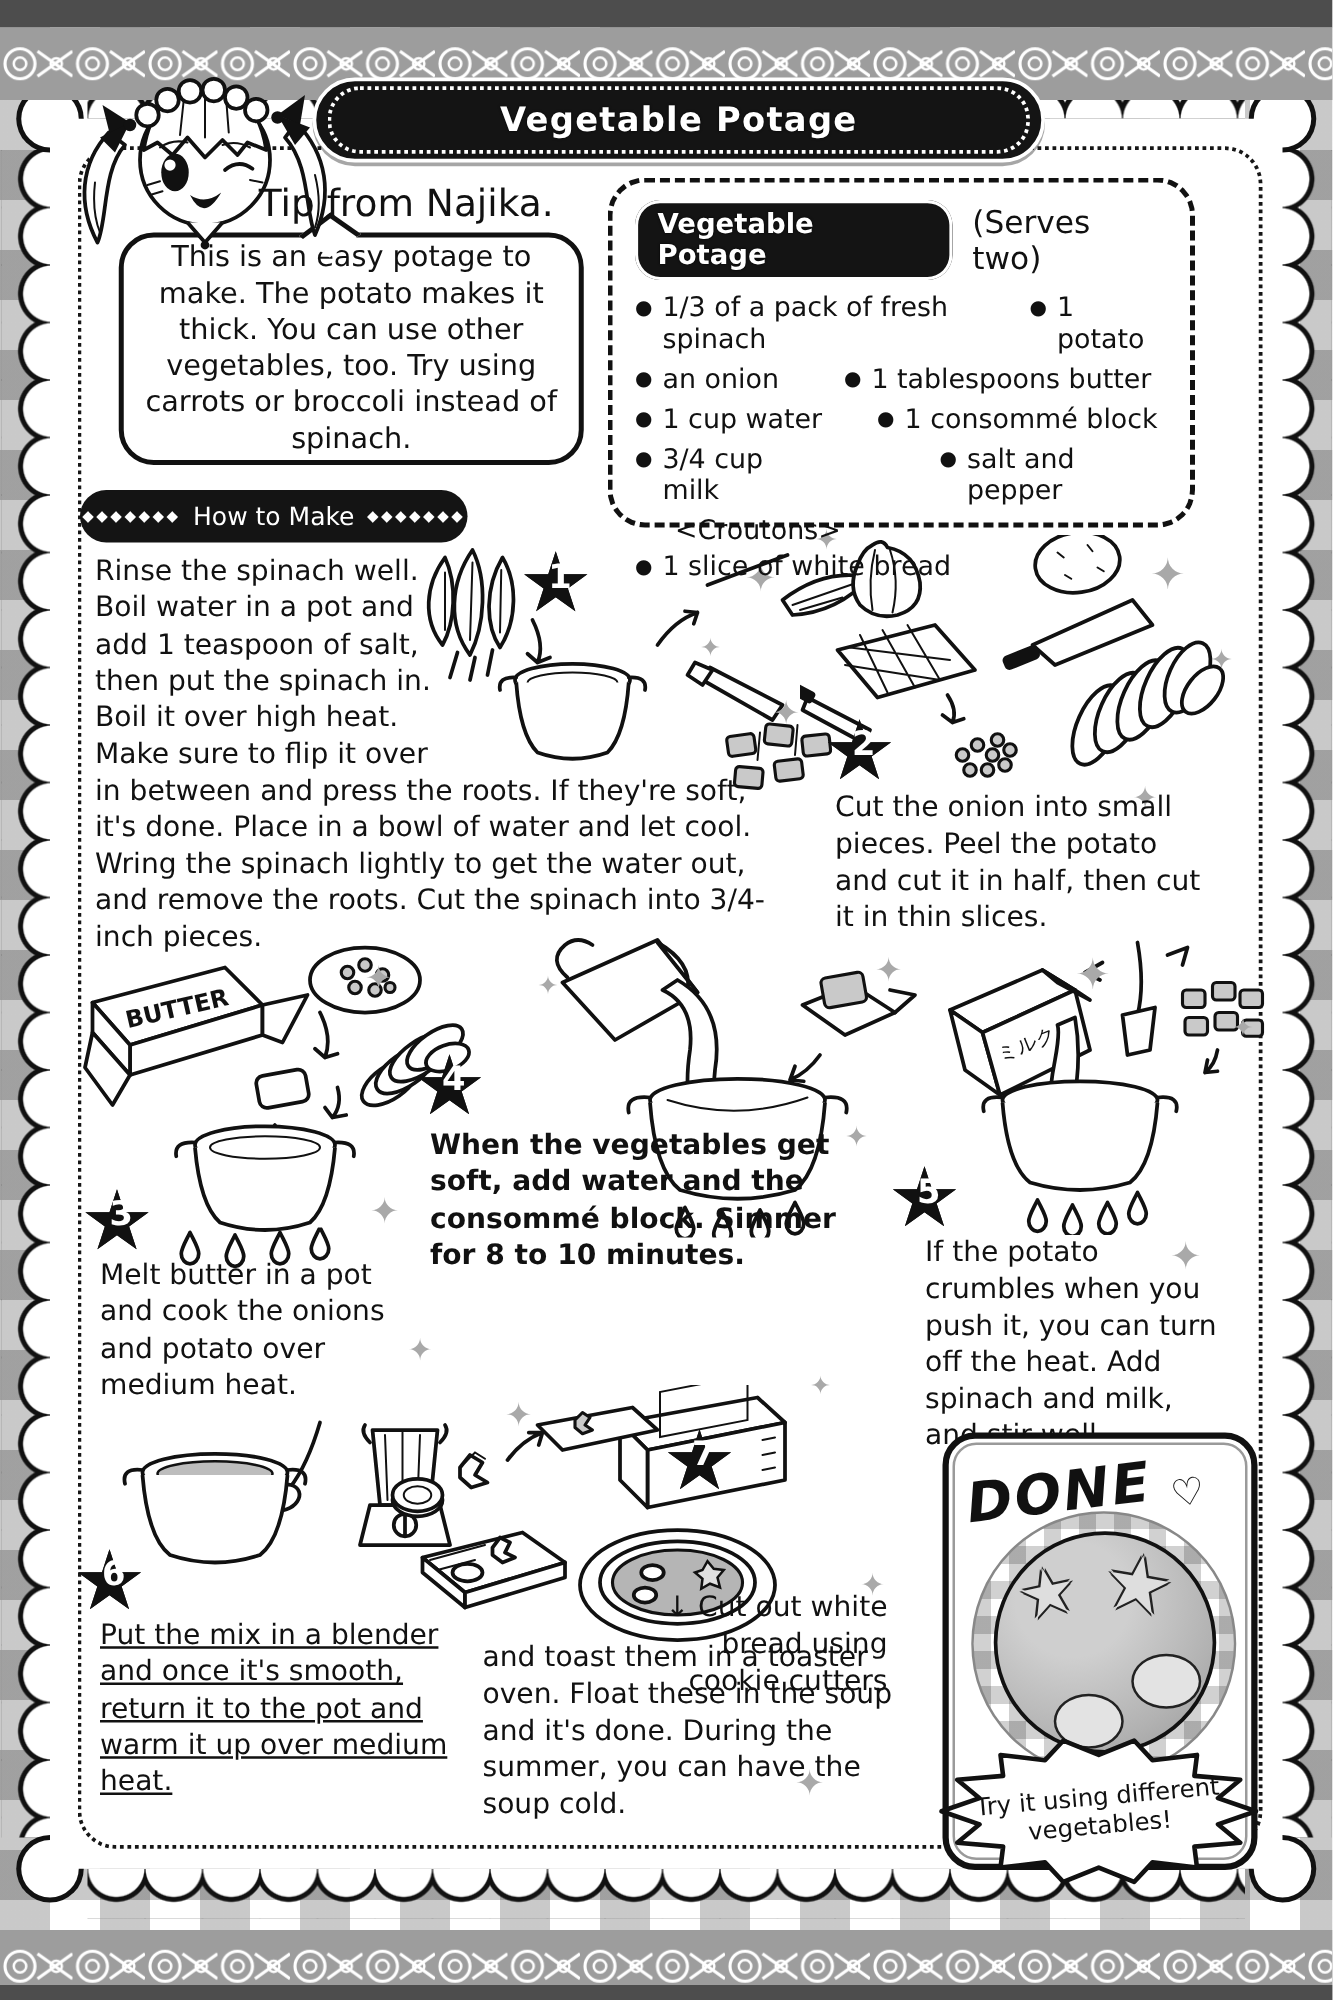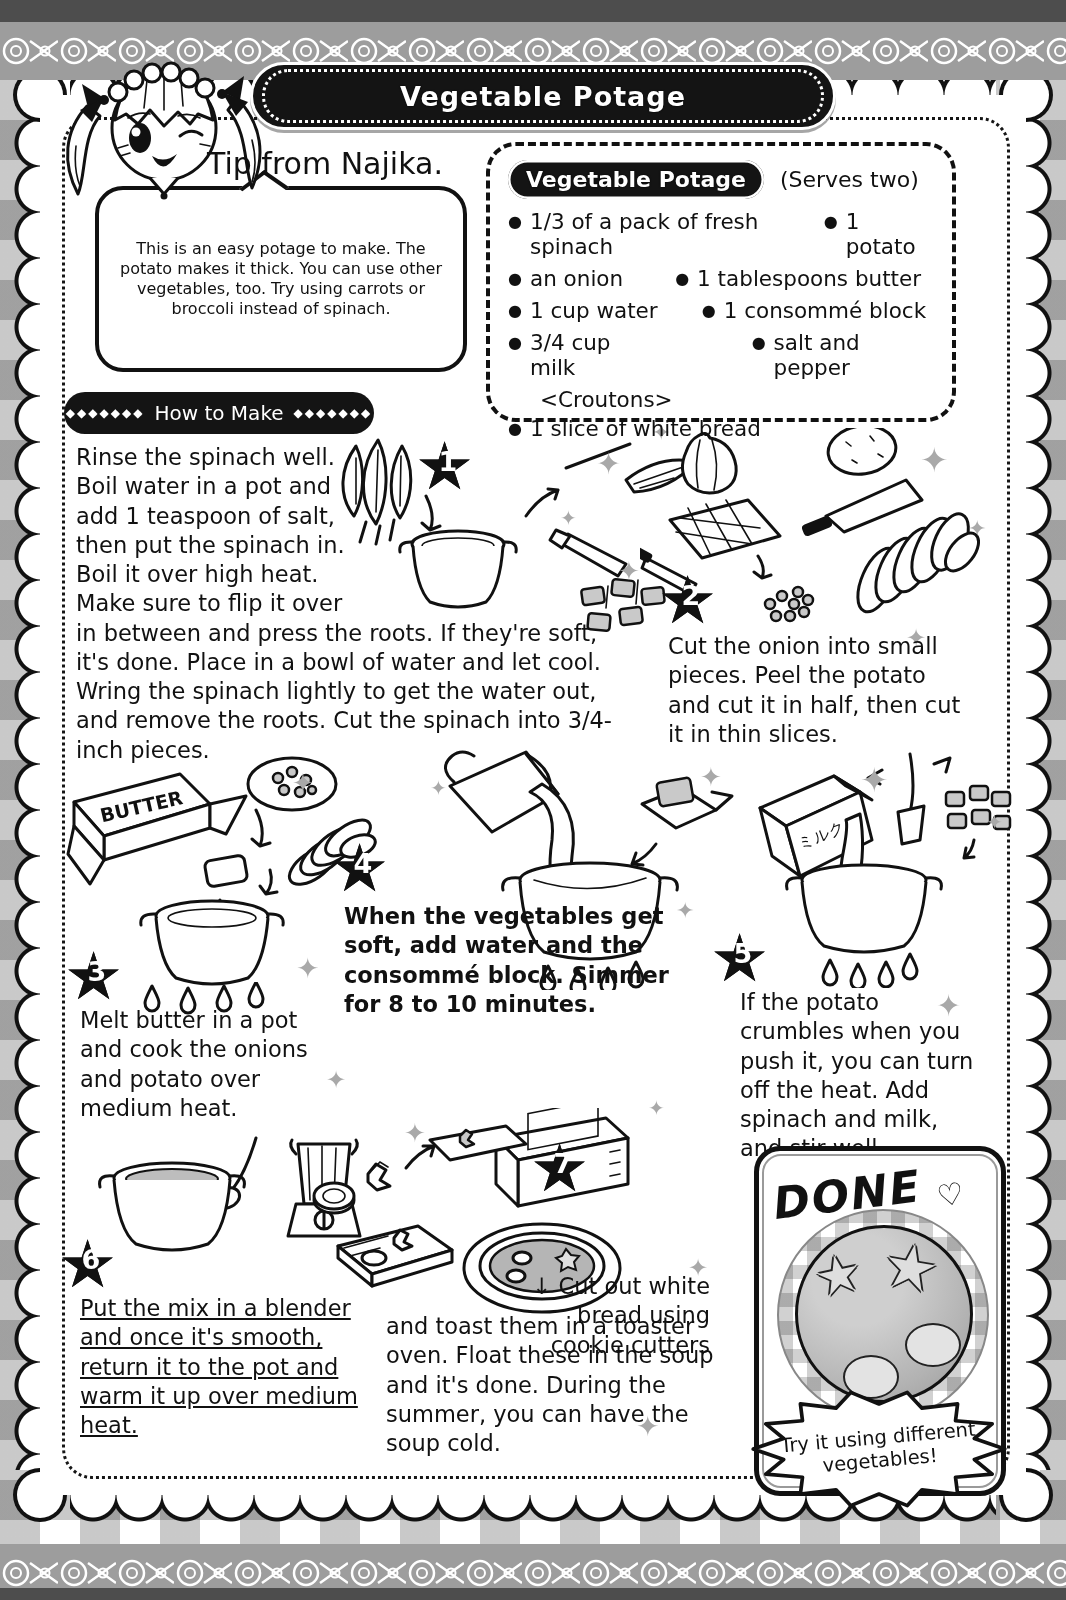--- a/index.html
+++ b/index.html
@@ -28,26 +28,26 @@
   .corner::after{content:"";position:absolute;left:4px;top:4px;width:46px;height:46px;border-radius:50%;background:#fff;}
   .dotline{left:62px;top:117px;width:942px;height:1356px;border:3.5px dotted #161616;border-radius:30px;z-index:3;}
   
   .title-banner{left:250px;top:62px;width:580px;height:62px;background:#141414;border:3px solid #fff;border-radius:34px;z-index:7;box-shadow:0 3px 0 rgba(0,0,0,.35);}
   .title-banner .in{position:absolute;inset:4px 9px;border:3px dotted #fff;border-radius:26px;display:flex;align-items:center;justify-content:center;}
   .title-banner .txt{color:#fff;font-size:27px;font-weight:bold;letter-spacing:1px;text-shadow:0 0 2px #000;}
   
   .tip-label{left:207px;top:146px;font-size:30px;z-index:8;}
   .tip-bubble{left:95px;top:186px;width:372px;height:186px;background:#fff;border:4px solid #111;border-radius:28px;z-index:7;display:flex;align-items:center;justify-content:center;text-align:center;padding:6px 14px;box-sizing:border-box;}
   .tip-bubble .tail{position:absolute;left:150px;top:-17px;width:26px;height:26px;background:#fff;border-left:4px solid #111;border-top:4px solid #111;transform:rotate(35deg) skewX(-18deg);}
-  .tip-bubble p{margin:0;font-size:16px;line-height:1.26;}
+  .tip-bubble p{margin:0;font-size:23px;line-height:1.26;}
   
   .ing-box{left:486px;top:142px;width:470px;height:280px;border:4px dashed #111;border-radius:30px;background:#fff;z-index:7;box-sizing:border-box;padding:14px 18px 10px 18px;}
   .ing-head{display:flex;align-items:center;gap:16px;margin-bottom:10px;}
   .ing-pill{background:#141414;color:#fff;font-weight:bold;font-size:22px;border-radius:20px;padding:7px 18px;text-shadow:0 0 2px #000;box-shadow:0 0 0 2.5px #fff inset;}
-  .ing-serves{font-size:22px;}
+  .ing-serves{font-size:25px;}
   .ing-row{display:flex;align-items:baseline;font-size:21.5px;margin:7px 0;}
   .ing-item{display:flex;align-items:baseline;gap:8px;}
   .bullet{font-size:16px;position:relative;top:-2px;}
   .ing-sub{margin-left:32px;font-size:21.5px;}
   
   .howto{left:64px;top:392px;width:310px;height:42px;background:#141414;border-radius:22px;z-index:7;display:flex;align-items:center;justify-content:center;gap:10px;color:#fff;}
   .howto .dia{font-size:12px;letter-spacing:2px;}
   .howto .lbl{font-size:20px;}
   
   .step-text{font-size:22.5px;line-height:1.3;z-index:5;}

